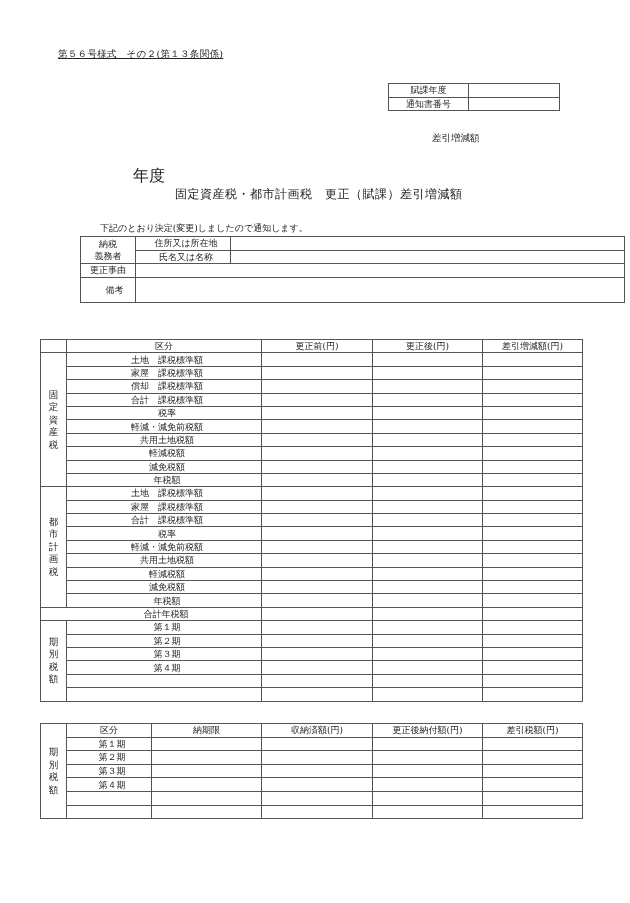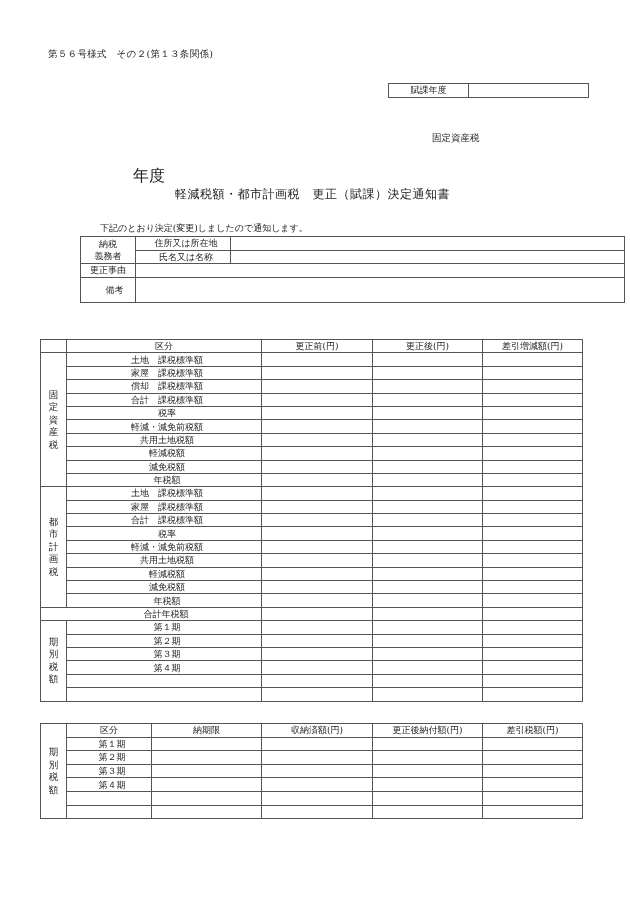--- a/index.html
+++ b/index.html
@@ -1,26 +1,26 @@
 <!DOCTYPE html>
 <html><head>
 <meta charset="utf-8">
 <style>
   html, body { margin:0; padding:0; }
   body {
     width:630px; height:903px; background:#ffffff; position:relative; overflow:hidden;
     font-family: "DejaVu Serif", "Liberation Serif", serif; color:#222;
   }
   .abs { position:absolute; }
-  .form-no { left:48px; top:48px; font-size:9.5px; letter-spacing:0.3px; }
+  .form-no { left:58px; top:48px; font-size:9.5px; letter-spacing:0.3px;text-decoration:underline; }
   table { border-collapse:collapse; position:absolute; }
   td { border:1px solid #555; padding:0; font-size:9px; line-height:12px; height:12.5px; vertical-align:middle; white-space:nowrap; }
   .c { text-align:center; }
   .l { text-align:center; padding-left:6px; }
-  .notice-box { left:388px; top:83px; width:201px; }
+  .notice-box { left:388px; top:83px; width:172px; }
   .notice-box td { height:12.5px; }
   .mayor { left:432px; top:132px; font-size:9.5px; }
   .year { left:133px; top:166px; font-size:16px; }
   .title { left:175px; top:186px; font-size:12px; letter-spacing:0.5px; }
   .intro { left:56px; top:222px; font-size:9px;margin-left:44px; }
   .payer { left:40px; top:236px; width:545px;margin-left:40px; }
   .payer .bikou { height:24px;padding-left:13px; }
   .main { left:40px; top:339px; width:543px; }
   .main td { height:12.4px; }
   .vert { text-align:center; line-height:12.5px; font-size:9.5px; }
@@ -32,26 +32,30 @@
 <body>
 
 <div class="abs form-no">第５６号様式　その２(第１３条関係)</div>
 
 <table class="notice-box">
   <tbody>
       <tr>
     <td class="c" style="width:79px">賦課年度</td>
     <td></td>
   </tr>
+  <tr>
+    <td class="c">通知書番号</td>
+    <td></td>
+  </tr>
 </tbody>
   </table>
 
-<div class="abs mayor">固定資産税</div>
+<div class="abs mayor">差引増減額</div>
 <div class="abs year">年度</div>
-<div class="abs title">軽減税額・都市計画税　更正（賦課）決定通知書</div>
+<div class="abs title">固定資産税・都市計画税　更正（賦課）差引増減額</div>
 <div class="abs intro">下記のとおり決定(変更)しましたので通知します。</div>
 
 <table class="payer">
   <tbody>
       <tr>
     <td class="c" rowspan="2" style="width:54px;line-height:12.5px">
       <span style="display:block">納税</span>
       <span style="display:block">義務者</span>
     </td>
     <td class="l" style="width:88px">住所又は所在地</td>

